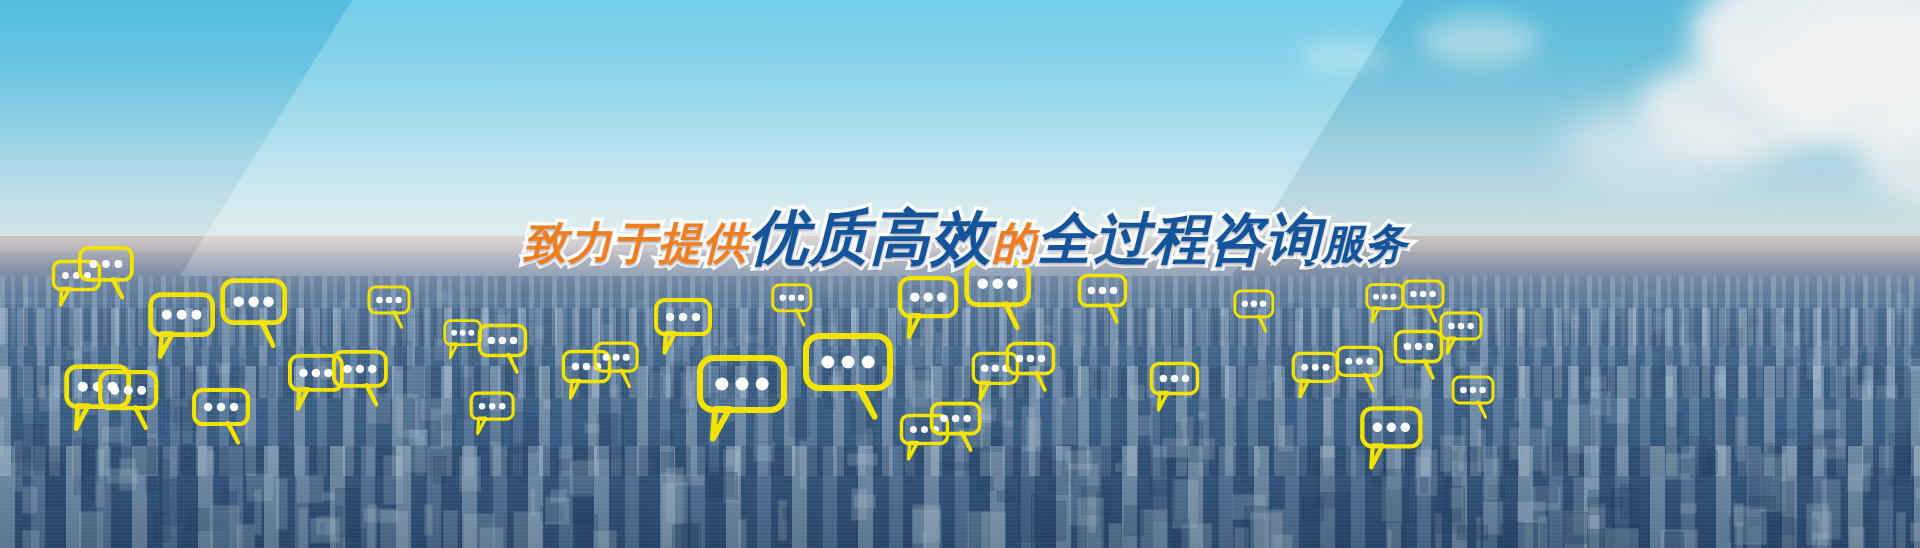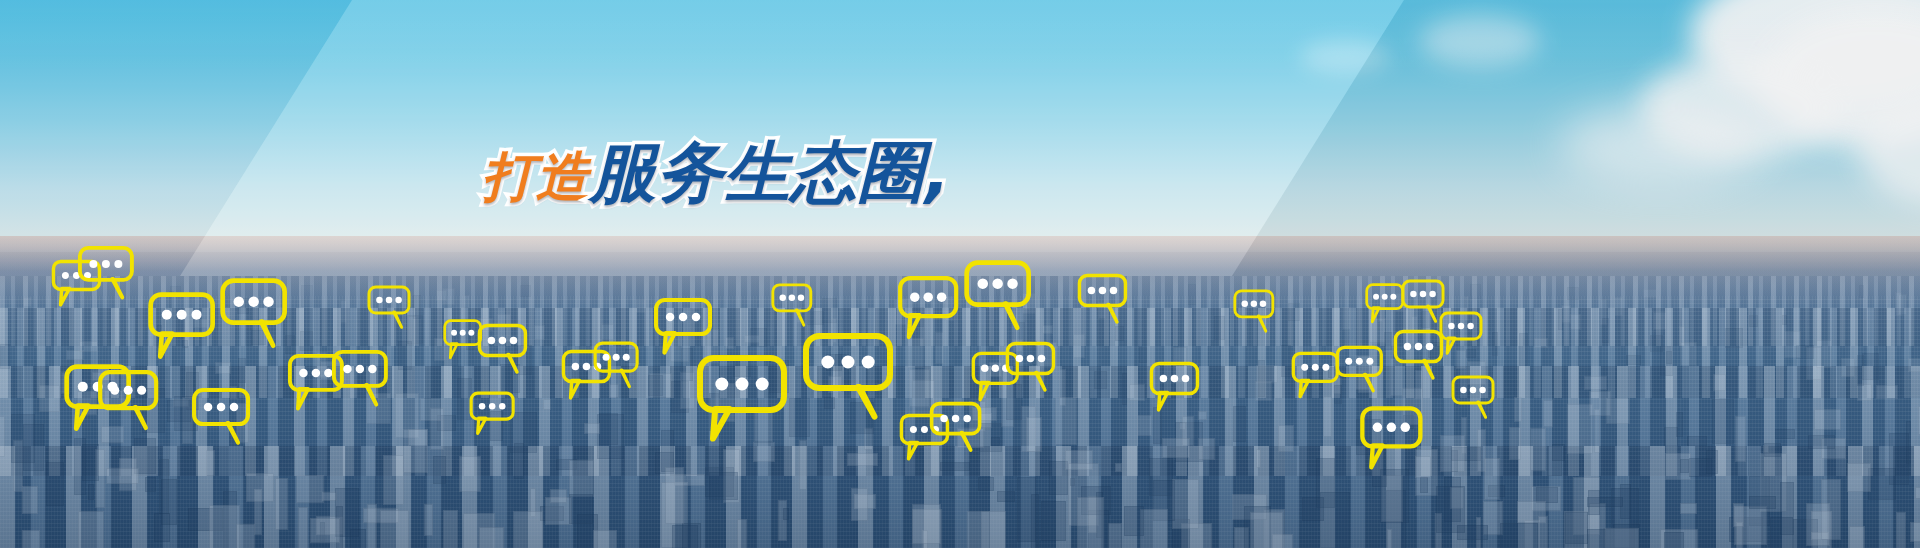--- a/index.html
+++ b/index.html
@@ -994,20 +994,20 @@
           <path d="M27.8 28 L35.620000000000005 43.3 L28.48 28 Z" fill="none" stroke="#f2e300" stroke-width="3" stroke-linejoin="round" stroke-linecap="round"></path>
           <circle cx="13.4" cy="16" r="3.25" fill="#ffffff"></circle>
           <circle cx="23" cy="16" r="3.25" fill="#ffffff"></circle>
           <circle cx="32.6" cy="16" r="3.25" fill="#ffffff"></circle>
         </svg>
       </div>
     </div>
 
   <div class="headline">
 
-    <div class="line" id="line1">
-      <span class="seg tx orange s-a">打造</span><span class="seg tx blue s-b">服务生态圈,</span>
+
+    <div class="line" id="line2">
+      <span class="seg tx orange s-a">致力于提供</span><span class="seg tx blue s-b">优质高效</span><span class="seg tx orange s-c">的</span><span class="seg tx blue s-d">全过程咨询</span><span class="seg tx blue s-e">服务</span>
     </div>
 
-
   </div>
 
 </div>
 
 </body></html>

